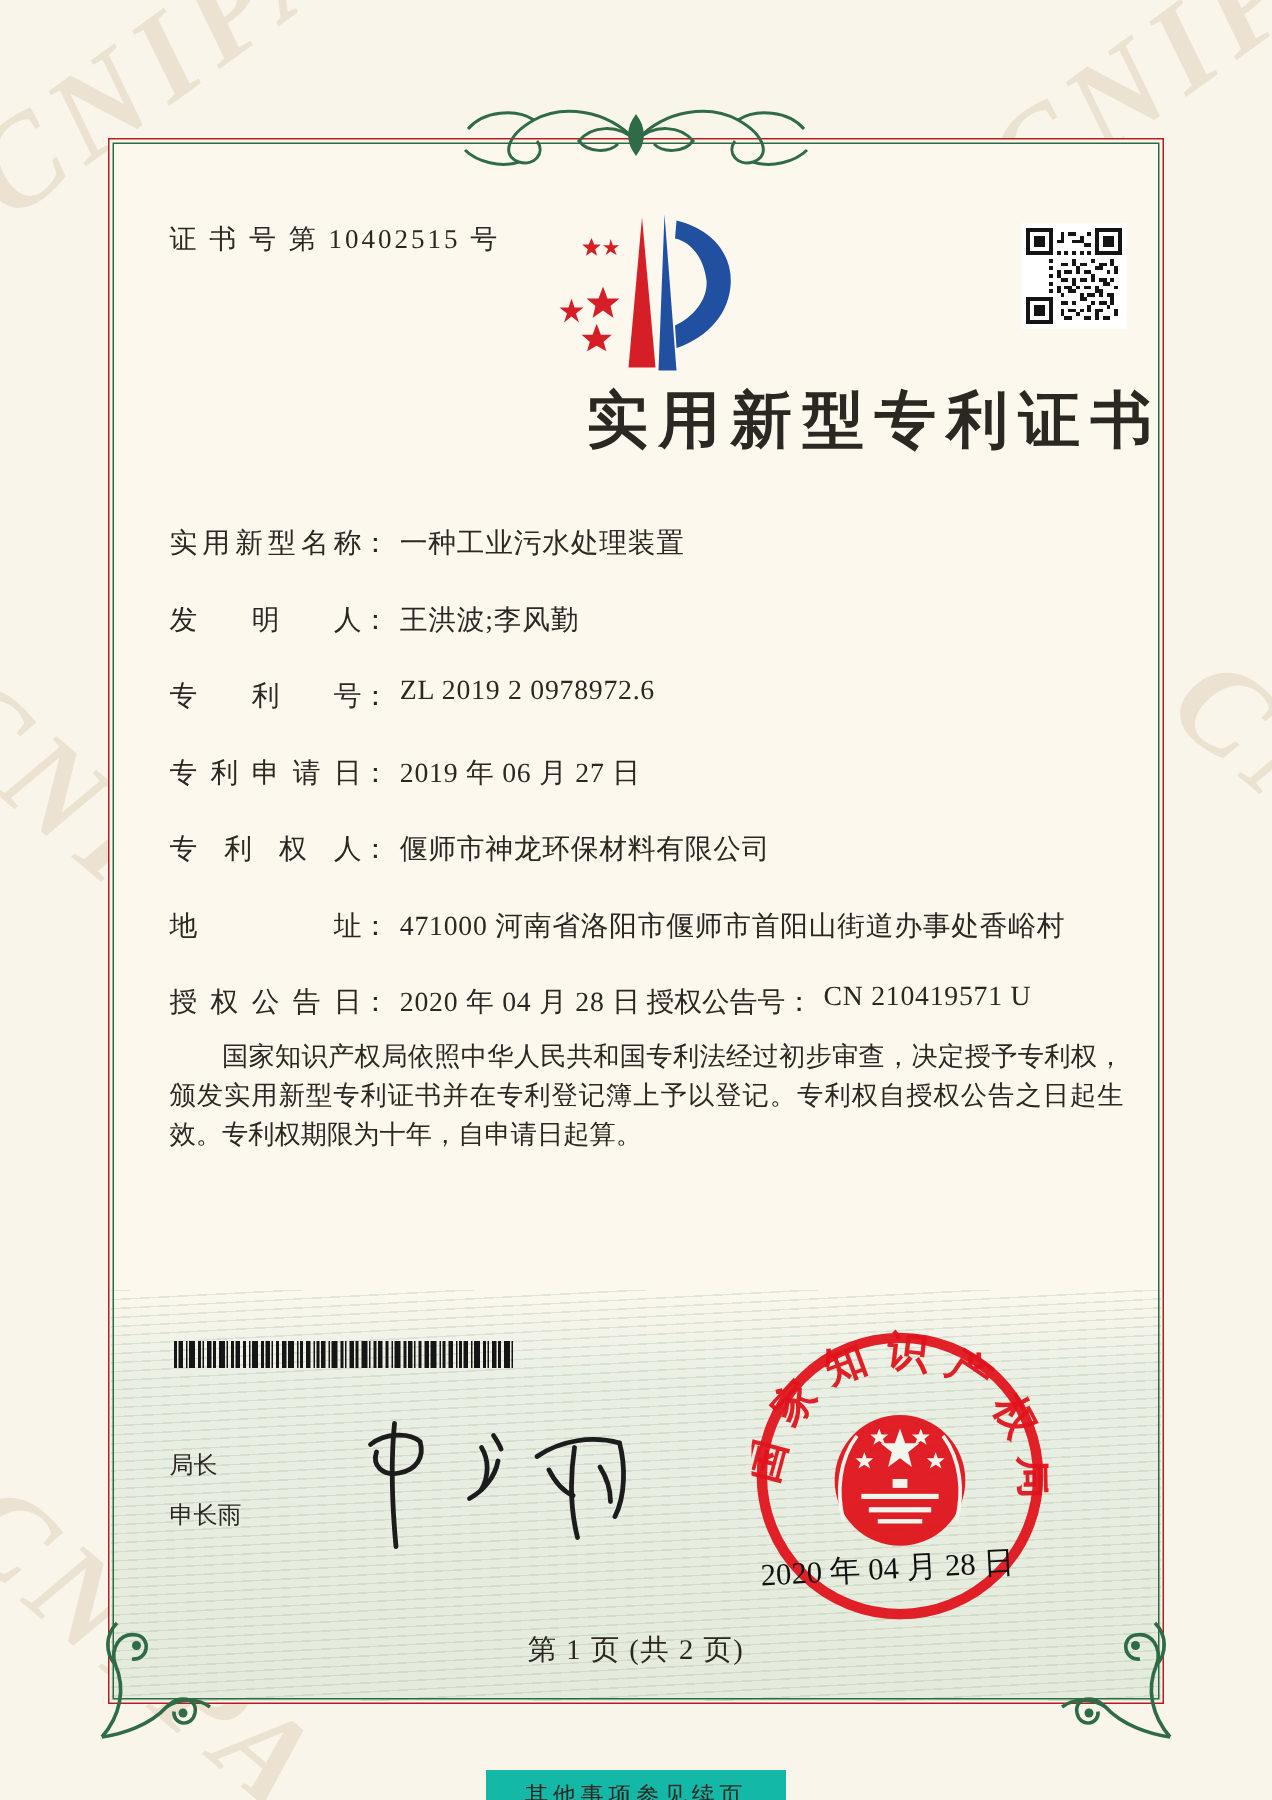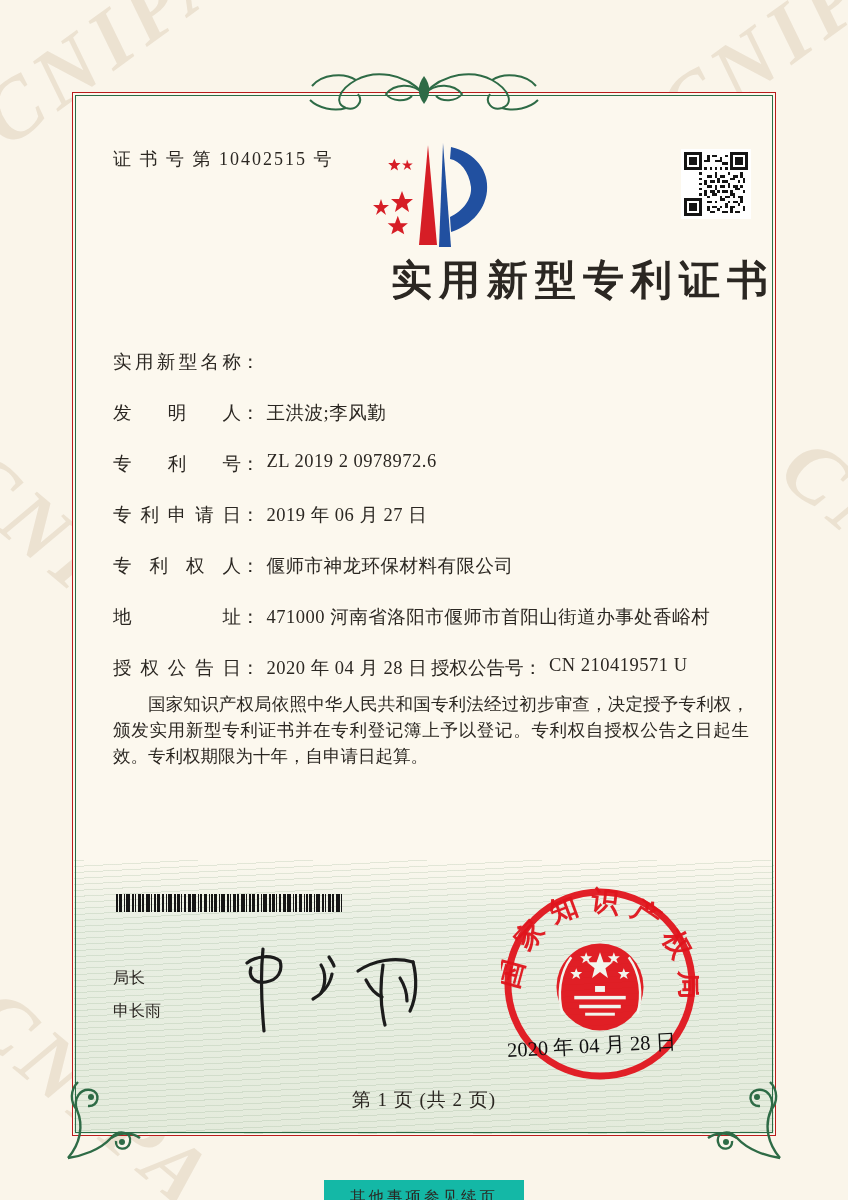--- a/index.html
+++ b/index.html
@@ -143,20 +143,21 @@
           </g>
         </svg>
       </div>
 
       <div class="title">实用新型专利证书</div>
 
       <div class="fields">
         <div class="frow">
           <span class="flabel">实用新型名称</span>
             <span class="fcolon">：</span>
+          <span class="fvalue">一种工业污水处理装置</span>
         </div>
         <div class="frow">
           <span class="flabel">发明人</span>
             <span class="fcolon">：</span>
           <span class="fvalue">王洪波;李风勤</span>
         </div>
         <div class="frow">
           <span class="flabel">专利号</span>
             <span class="fcolon">：</span>
           <span class="fvalue">ZL 2019 2 0978972.6</span>

